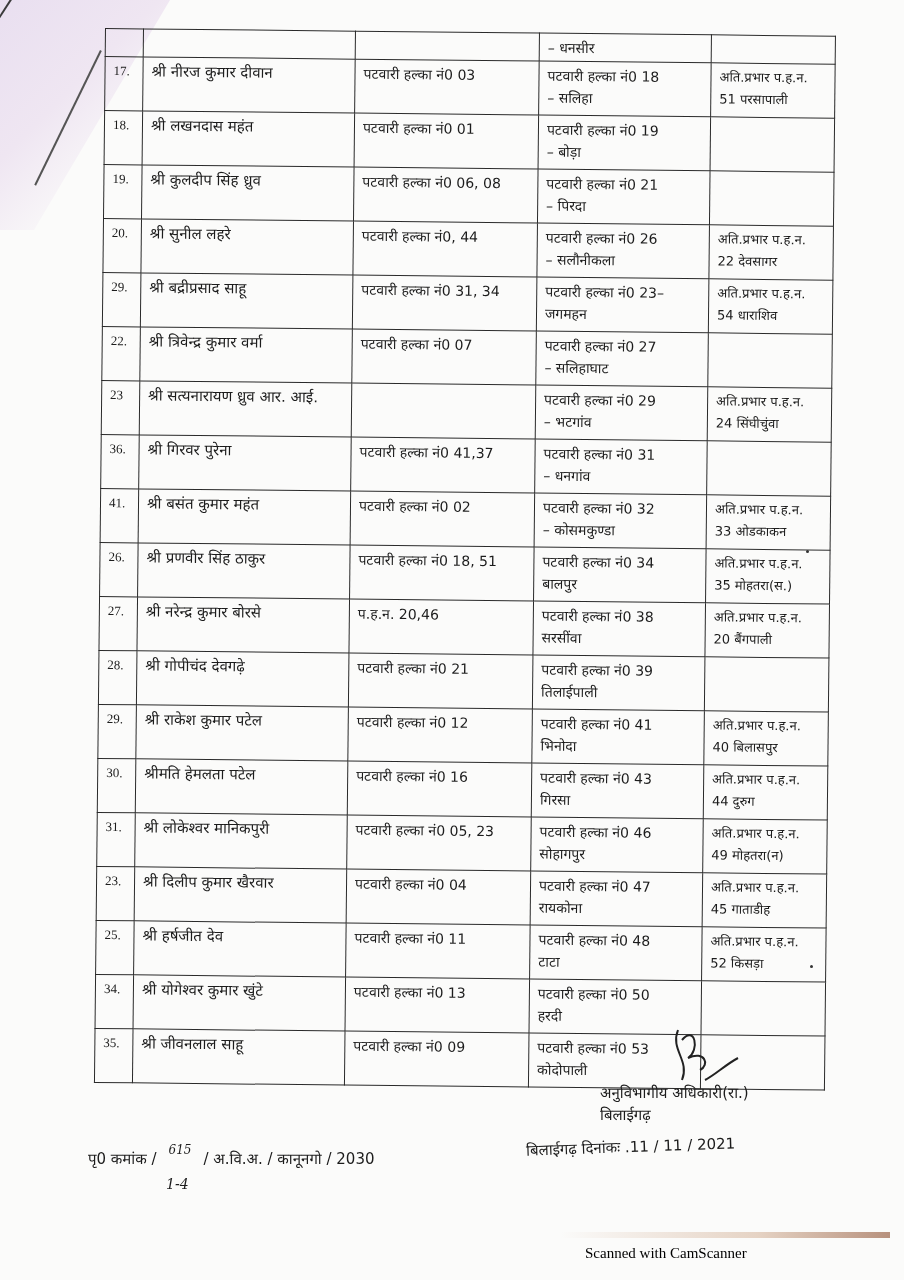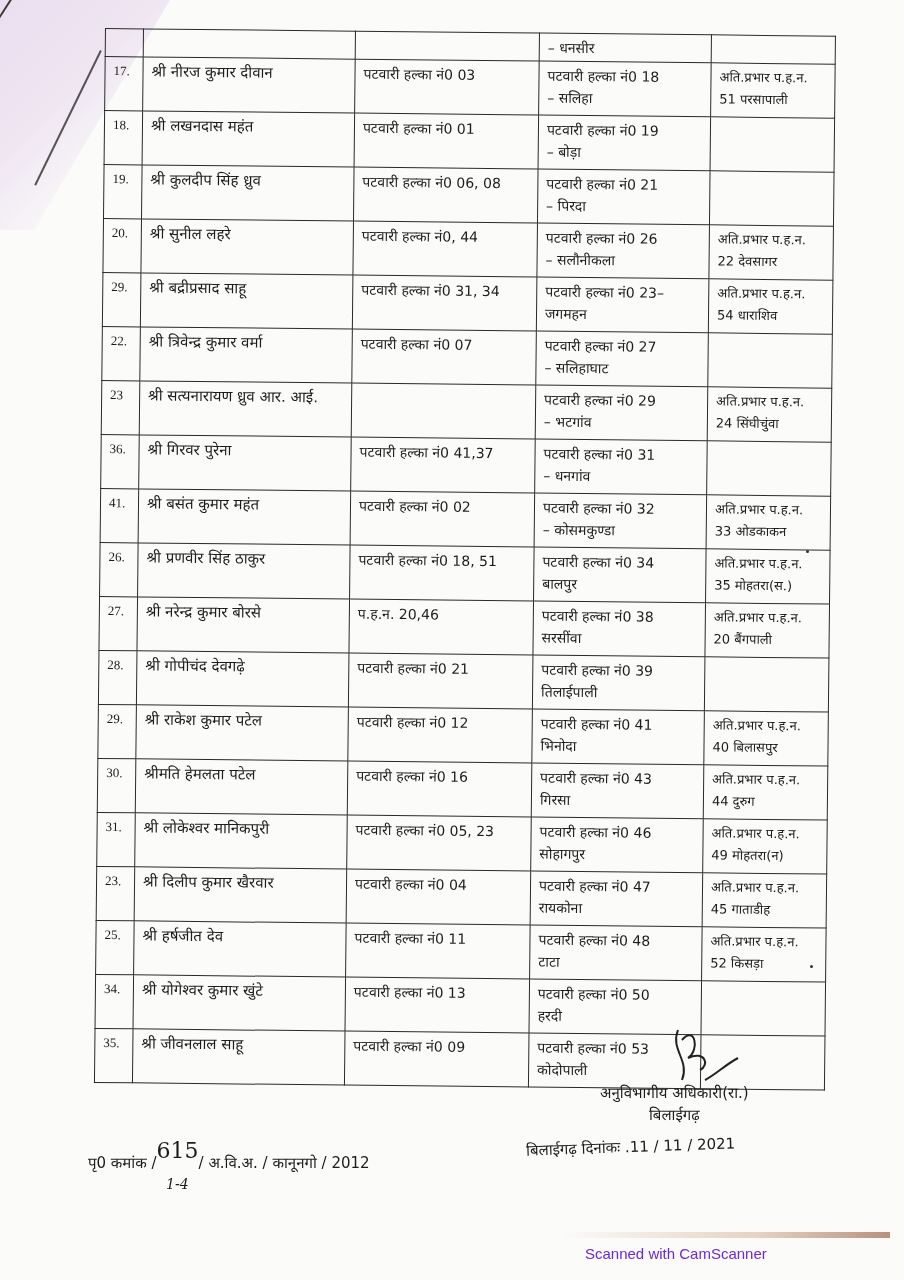--- a/index.html
+++ b/index.html
@@ -40,39 +40,39 @@
   col.c-add { width: 124px; }
   td.sn { font-size: 13px; padding-top: 8px; padding-left: 6px; font-family: Liberation Serif, serif; }
   td.name { padding-top: 5px; font-size: 15px; }
   td.add { font-size: 13px; }
   tr.r { height: 54px; }
   tr.r-top { height: 26px; }
   .footer-ref {
     position: absolute; left: 88px; top: 1148px; font-size: 15px; white-space: nowrap;
   }
   .footer-ref .hand {
-    display: inline-block; font-family: "DejaVu Serif", serif; 
-    font-size: 22px; position: relative; top: -10px; margin: 0 0;
+    display: inline-block; font-family: "DejaVu Serif", serif; font-style: italic;
+    font-size: 12px; position: relative; top: -10px; margin: 0 12px;
   }
   .footer-ref .hand2 {
     position: absolute; left: 78px; top: 28px; font-family: "DejaVu Serif", serif;
     font-style: italic; font-size: 14px;
   }
   .sign-block {
-    position: absolute; left: 600px; top: 1082px; text-align: center; font-size: 15px; line-height: 22px;
+    position: absolute; left: 600px; top: 1082px; font-size: 15px; line-height: 22px;
   }
   .sign-date {
     position: absolute; left: 526px; top: 1136px; font-size: 15px; transform: rotate(-2deg);
   }
   .signature {
     position: absolute; left: 660px; top: 1020px; width: 80px; height: 70px;
   }
   .cam {
-    position: absolute; left: 585px; top: 1245px; font-family: Liberation Sans, sans-serif;
-    font-size: 15px; color: #6d28d9;
+    position: absolute; left: 585px; top: 1245px; font-family: Liberation Serif, serif;
+    font-size: 15px; color: #000000;
   }
   .edge-br {
     position: absolute; left: 560px; top: 1232px; width: 330px; height: 6px;
     background: linear-gradient(90deg, rgba(0,0,0,0) 0%, #d7b8a0 60%, #8a4a2a 100%);
     opacity: .6;
   }
   .dot { position: absolute; width: 3px; height: 3px; background: #333; border-radius: 50%; }
 </style>
 </head>
 <body>
@@ -467,21 +467,21 @@
   <path d="M18 10 C 10 30, 30 40, 22 60 M 22 20 C 35 5, 40 30, 28 38 C 45 30, 50 45, 40 50 M 45 60 C 55 55, 65 45, 78 38" stroke="#222" stroke-width="2" fill="none"></path>
 </svg>
 
 <div class="sign-block">
   <div>अनुविभागीय अधिकारी(रा.)</div>
   <div>बिलाईगढ़</div>
 </div>
 <div class="sign-date">बिलाईगढ़ दिनांकः .11 / 11 / 2021</div>
 
 <div class="footer-ref">
-  <span>पृ0 कमांक /</span><span class="hand">615</span><span>/ अ.वि.अ. / कानूनगो  / 2012</span>
+  <span>पृ0 कमांक /</span><span class="hand">615</span><span>/ अ.वि.अ. / कानूनगो  / 2030</span>
   <span class="hand2">1-4</span>
 </div>
 
 <div class="edge-br"></div>
 <div class="cam">Scanned with CamScanner</div>
 
 <div class="dot" style="left:810px;top:965px"></div>
 <div class="dot" style="left:806px;top:550px"></div>
 
 </body></html>

